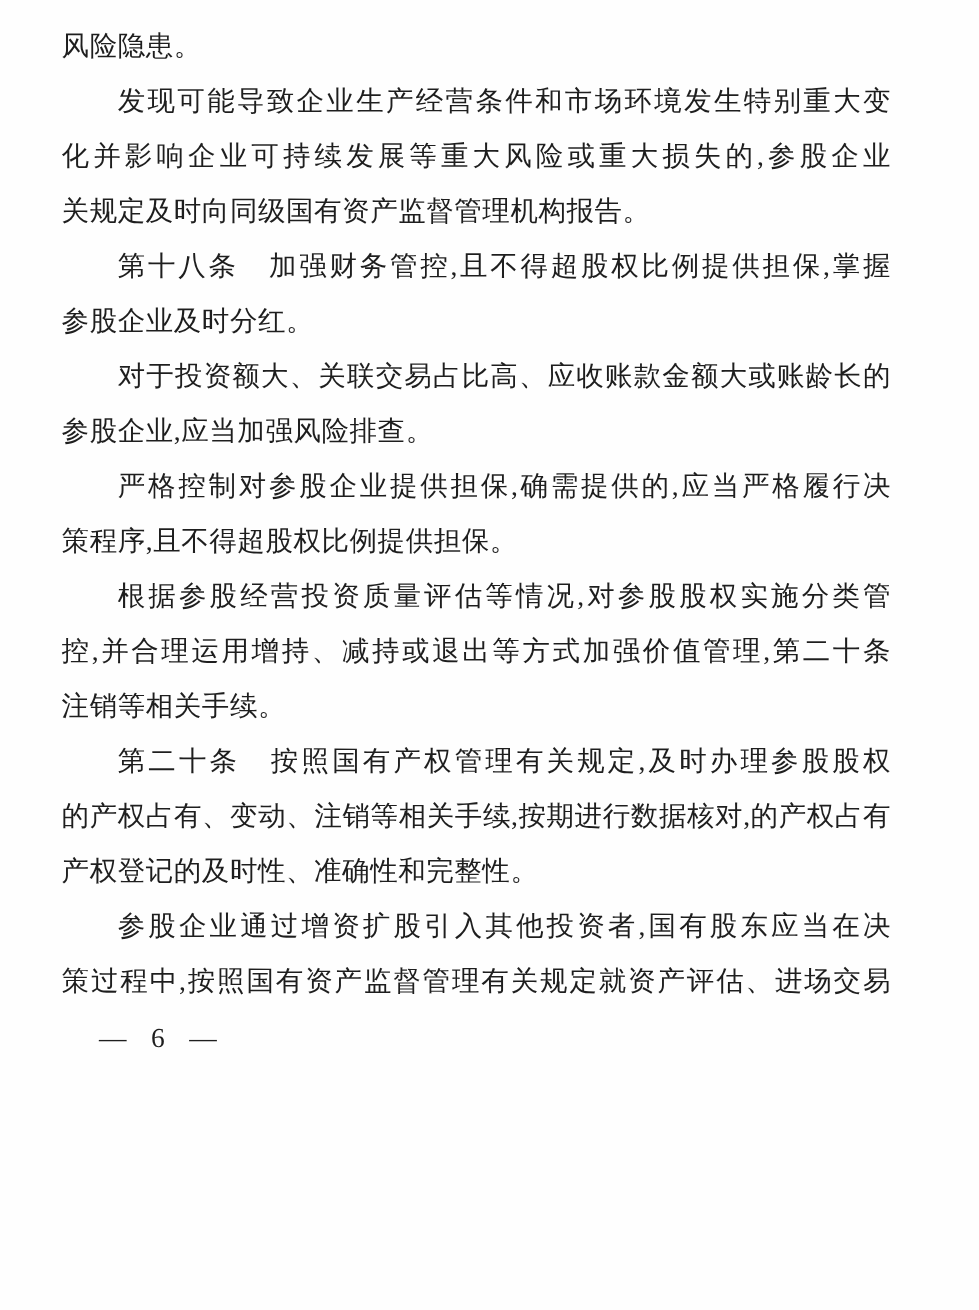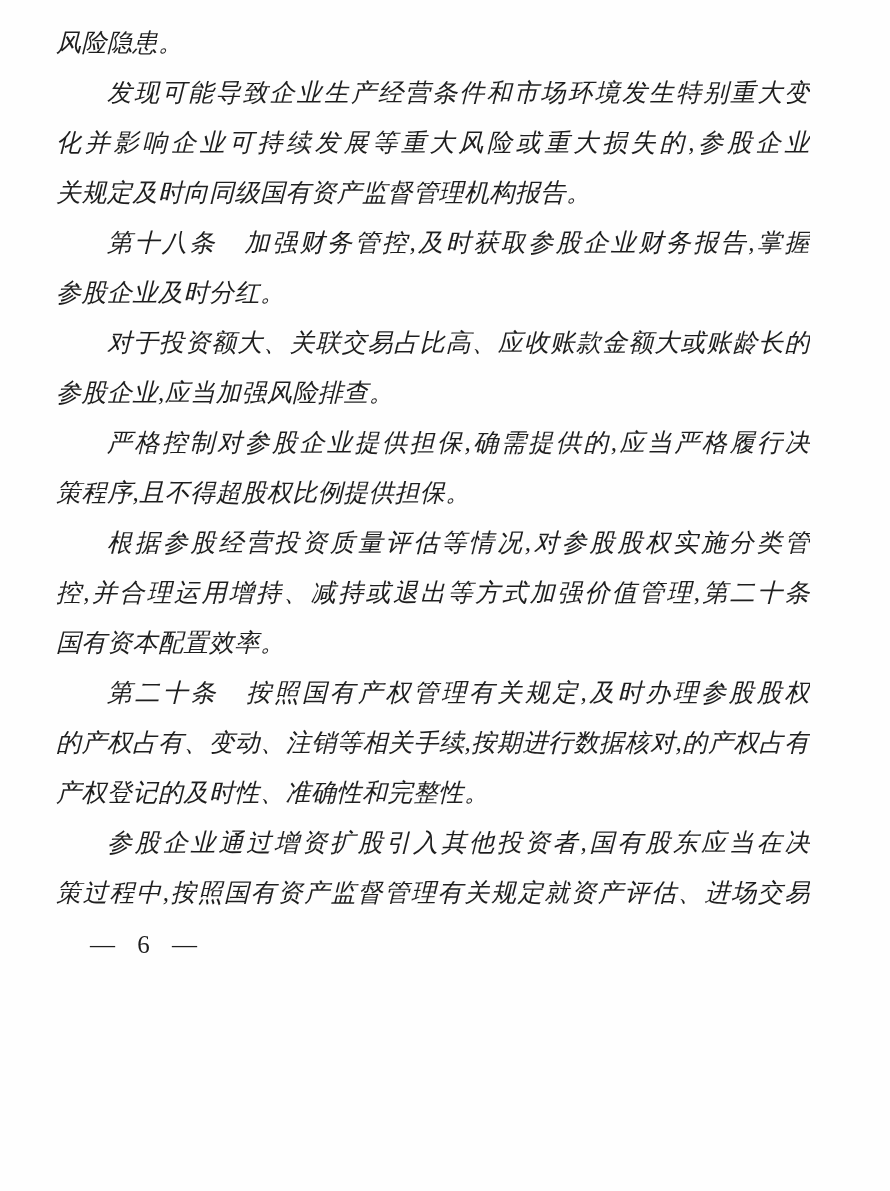--- a/index.html
+++ b/index.html
@@ -14,21 +14,21 @@
     color: #1e1e1e;
     overflow: hidden;
   }
   .page {
     box-sizing: border-box;
     width: 890px;
     height: 1191px;
     padding: 18px 80px 0 56px;
     background: #fefefe;
   }
-  .doc-body { width: 754px; font-style: italic; }
+  .doc-body { width: 754px; }
   .paragraph { margin: 0; }
   .line {
     height: 50px;
     line-height: 50px;
     font-size: 25px;
     white-space: nowrap;
     overflow: hidden;
     text-align: justify;
     text-align-last: left;
     text-justify: inter-character;
@@ -53,35 +53,35 @@
   <div class="doc-body">
       <div class="paragraph">
         <div class="line">风险隐患。</div>
       </div>
       <div class="paragraph">
         <div class="line fill indent">发现可能导致企业生产经营条件和市场环境发生特别重大变</div>
         <div class="line fill">化并影响企业可持续发展等重大风险或重大损失的,参股企业</div>
         <div class="line">关规定及时向同级国有资产监督管理机构报告。</div>
       </div>
       <div class="paragraph">
-        <div class="line fill indent">第十八条　加强财务管控,及时获取参股企业财务报告,掌握</div>
+        <div class="line fill indent">第十八条　加强财务管控,且不得超股权比例提供担保,掌握</div>
         <div class="line">参股企业及时分红。</div>
       </div>
       <div class="paragraph">
         <div class="line fill indent">对于投资额大、关联交易占比高、应收账款金额大或账龄长的</div>
         <div class="line">参股企业,应当加强风险排查。</div>
       </div>
       <div class="paragraph">
         <div class="line fill indent">严格控制对参股企业提供担保,确需提供的,应当严格履行决</div>
         <div class="line">策程序,且不得超股权比例提供担保。</div>
       </div>
       <div class="paragraph">
         <div class="line fill indent">根据参股经营投资质量评估等情况,对参股股权实施分类管</div>
         <div class="line fill">控,并合理运用增持、减持或退出等方式加强价值管理,第二十条</div>
-        <div class="line">国有资本配置效率。</div>
+        <div class="line">注销等相关手续。</div>
       </div>
       <div class="paragraph">
         <div class="line fill indent">第二十条　按照国有产权管理有关规定,及时办理参股股权</div>
         <div class="line fill">的产权占有、变动、注销等相关手续,按期进行数据核对,的产权占有</div>
         <div class="line">产权登记的及时性、准确性和完整性。</div>
       </div>
       <div class="paragraph">
         <div class="line fill indent">参股企业通过增资扩股引入其他投资者,国有股东应当在决</div>
         <div class="line fill">策过程中,按照国有资产监督管理有关规定就资产评估、进场交易</div>
       </div>

